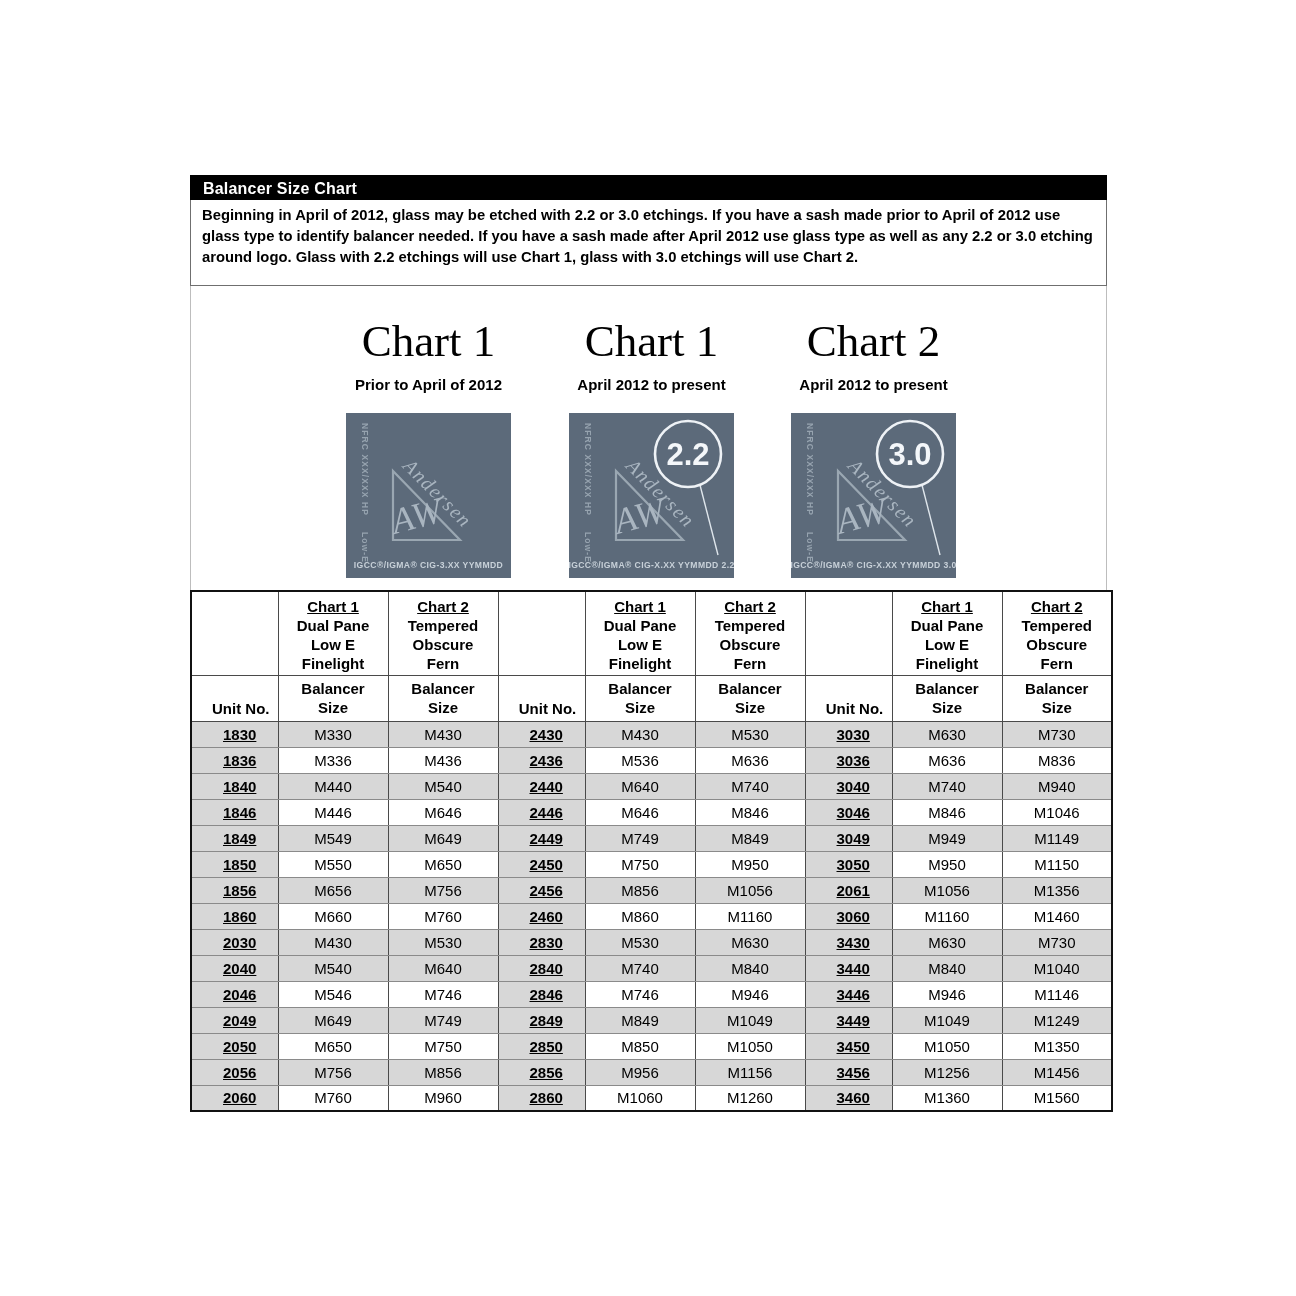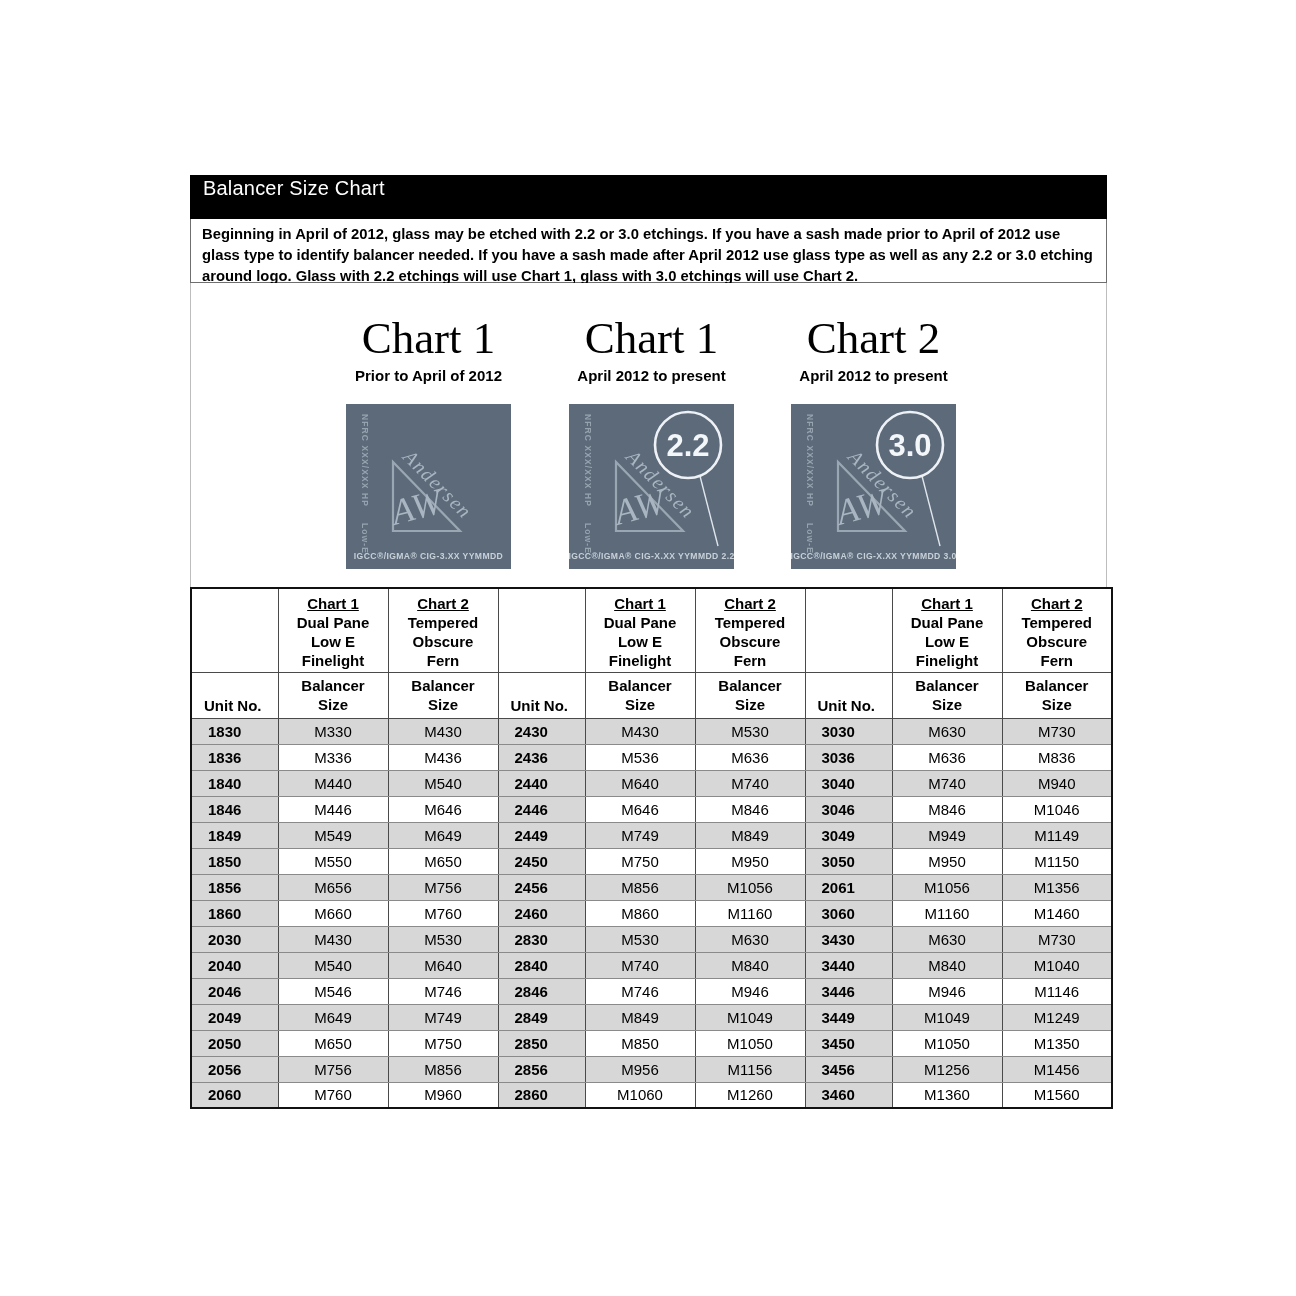--- a/index.html
+++ b/index.html
@@ -4,41 +4,41 @@
 <style>
   html,body{margin:0;padding:0;}
   body{
     width:1296px;height:1296px;background:#ffffff;position:relative;
     font-family:"Liberation Sans",sans-serif;color:#000;
   }
   .doc{position:absolute;left:190px;top:175px;width:917px;}
 
   
   .title-bar{
-    box-sizing:border-box;height:44px;line-height:27px;
+    box-sizing:border-box;height:25px;line-height:27px;
     background:var(--title_bar_bg);color:var(--title_bar_text);
-    font-size:20px;font-weight:normal;padding-left:13px;letter-spacing:.2px;
+    font-size:16px;font-weight:bold;padding-left:13px;letter-spacing:.2px;
   }
 
   
   .intro{
     box-sizing:border-box;border:1px solid #6f6f6f;border-top:none;
-    height:64px;padding:5px 11px 0 11px;
+    height:86px;padding:5px 11px 0 11px;
     font-size:14.8px;font-weight:bold;line-height:21px;
   }
 
   
   .charts-box{
     box-sizing:border-box;position:relative;height:304px;background:#fff;
     border-left:1px solid #bdbdbd;border-right:1px solid #bdbdbd;
   }
   .chart-block{position:absolute;top:32px;width:213px;text-align:center;}
   .cb0{left:131px}.cb1{left:354px}.cb2{left:576px}
   .chart-title{font-family:"Liberation Serif",serif;font-size:45px;line-height:46px;font-weight:400;}
-  .chart-subtitle{font-size:15px;font-weight:bold;margin-top:5px;line-height:19px;}
+  .chart-subtitle{font-size:15px;font-weight:bold;margin-top:11px;line-height:19px;}
   .etch{width:165px;height:165px;margin:19px auto 0;display:block;}
 
   .e-bg{fill:var(--etch_bg);}
   .e-side{fill:#96a3af;font-size:8.5px;font-weight:bold;letter-spacing:1.1px;font-family:"Liberation Sans",sans-serif;}
   .e-tri{fill:none;stroke:#9aa7b2;stroke-width:2.2px;}
   .e-script{fill:#a9b5c0;font-family:"Liberation Serif",serif;font-size:20px;font-style:italic;letter-spacing:1.5px;}
   .e-aw{fill:#a9b5c0;font-family:"Liberation Serif",serif;font-size:36px;font-style:italic;}
   .e-cap{fill:#c8d1d9;font-size:8.6px;font-weight:bold;letter-spacing:.4px;font-family:"Liberation Sans",sans-serif;}
   .e-line{stroke:#dfe6ec;stroke-width:1.4px;}
   .e-circle{fill:var(--etch_bg);stroke:#eef2f6;stroke-width:2.6px;}
@@ -48,26 +48,26 @@
   table.balancer{border-collapse:collapse;width:917px;table-layout:fixed;border:2px solid #111;}
   col.cu{width:87px} col.cb{width:110px}
   th,td{border:1px solid #4a4a4a;}
   thead th{font-size:15px;font-weight:bold;background:#fff;}
   tr.gh-row{height:84px;}
   tr.gh-row th{vertical-align:top;padding-top:5px;}
   .gh span{display:block;line-height:19px;}
   .gh .u{text-decoration:underline;}
   tr.sub-row{height:46px;}
   .balh span{display:block;line-height:19px;}
-  .unith{text-align:left;vertical-align:bottom;padding:0 0 4px 12px;}
+  .unith{text-align:center;vertical-align:bottom;padding:0 0 4px 12px;}
   tbody tr{height:26px;}
   tbody td{font-size:15px;text-align:center;background:#fff;
     border-top-color:#8a8a8a;border-bottom-color:#8a8a8a;}
   tbody tr.shade td{background:var(--row_shade);}
-  tbody td.unit{text-align:left;padding-left:16px;font-weight:bold;background:var(--row_shade);}
+  tbody td.unit{text-align:left;padding-left:31px;font-weight:bold;background:var(--row_shade);text-decoration:underline;}
 </style>
 </head>
 <body>
 
 <div class="doc">
 
   <div class="title-bar">Balancer Size Chart</div>
 
   <div class="intro">Beginning in April of 2012, glass may be etched with 2.2 or 3.0 etchings.  If you have a sash made prior to April of 2012 use glass type to identify balancer needed.  If you have a sash made after April 2012 use glass type as well as any 2.2 or 3.0 etching around logo. Glass with 2.2 etchings will use Chart 1, glass with 3.0 etchings will use Chart 2.</div>
 

